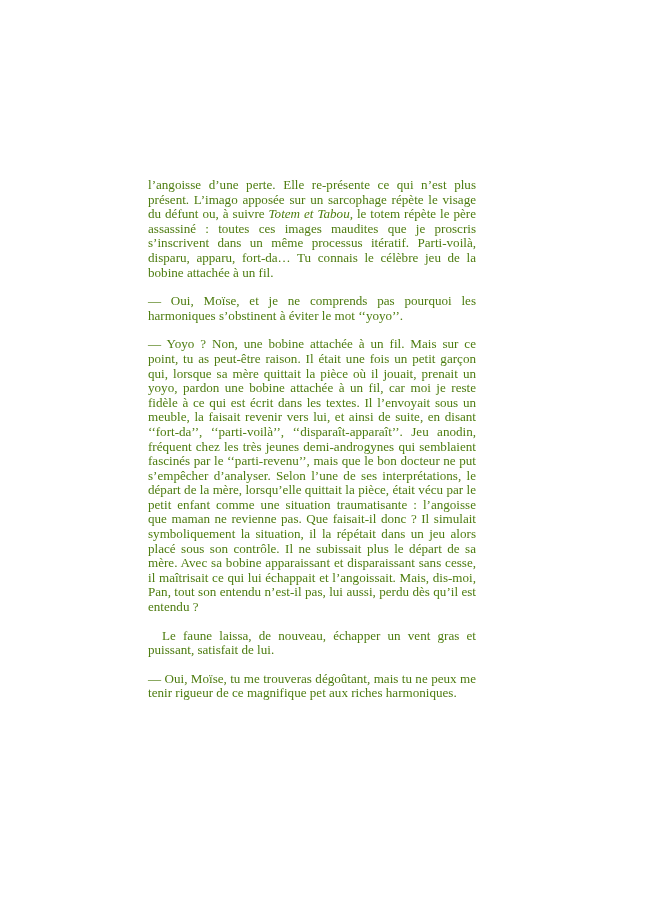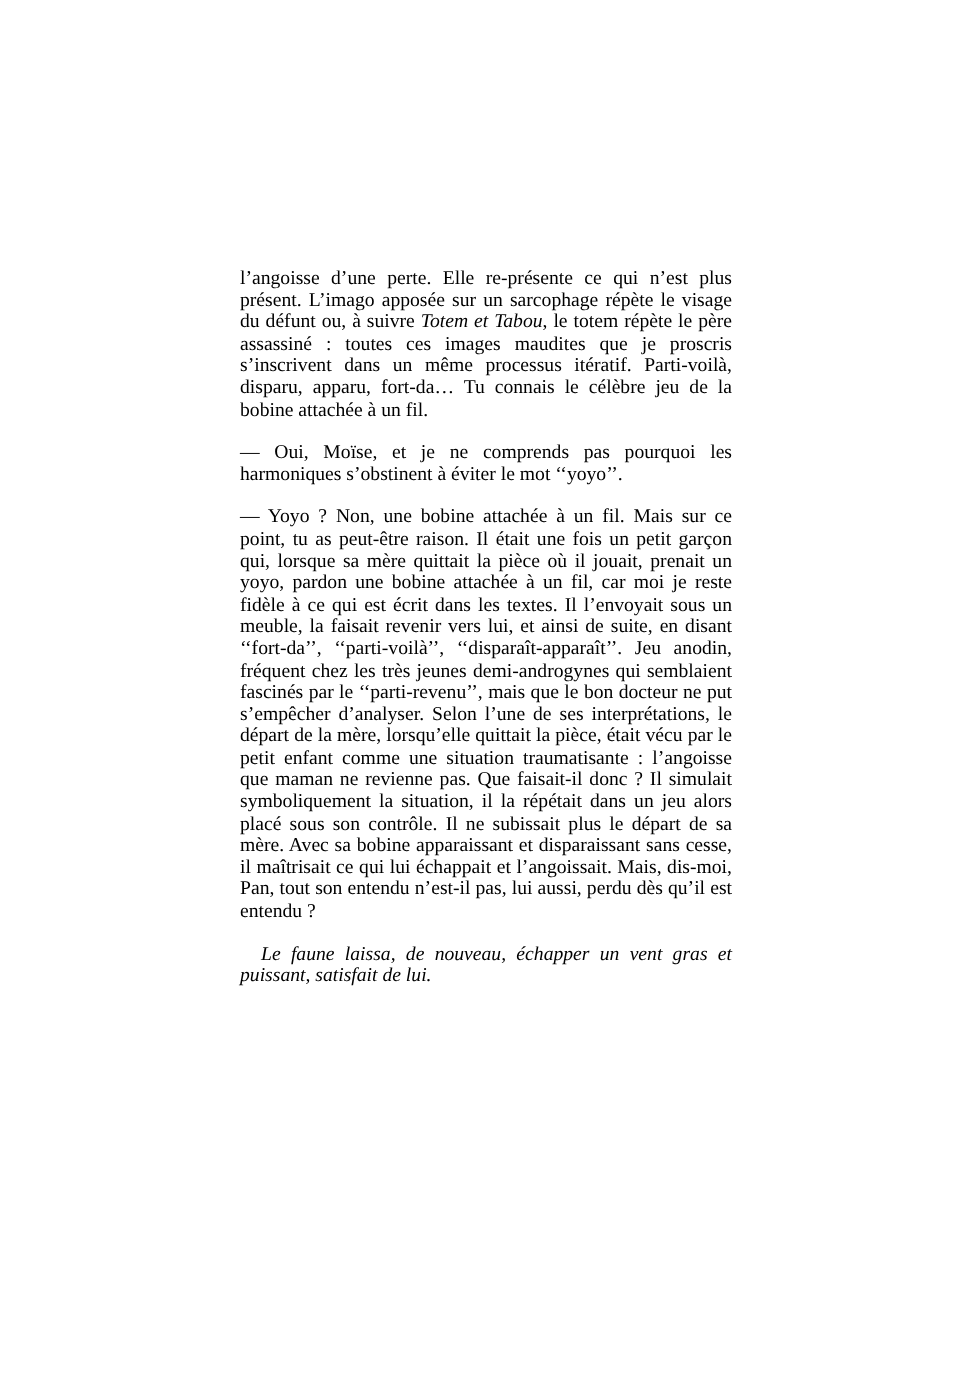--- a/index.html
+++ b/index.html
@@ -9,37 +9,36 @@
   }
   .page {
     position: relative;
     width: 650px;
     height: 920px;
     background: #ffffff;
     overflow: hidden;
   }
   .text-block {
     position: absolute;
-    left: 160px;
+    left: 148px;
     top: 178px;
     width: 328px;
     font-family: "Liberation Serif", "DejaVu Serif", serif;
     font-size: 13.1px;
     line-height: 14.6px;
-    color: #000000;
+    color: #4d7c0f;
     text-align: justify;
   }
   .text-block p {
     margin: 0 0 14px 0;
   }
   .text-block p.indent {
     text-indent: 14px;
   }
   .text-block p.italic {
-    font-style: italic;
   }
   .seg-italic {
     font-style: italic;
   }
   .page-number {
     position: absolute;
     left: 162px;
     top: 826px;
     width: 328px;
     text-align: center;
@@ -50,14 +49,15 @@
 </style>
 </head>
 <body>
 
 <div class="page">
   <div class="text-block">
       <p class=""><span>l’angoisse d’une perte. Elle re-présente ce qui n’est plus présent. L’imago apposée sur un sarcophage répète le visage du défunt ou, à suivre </span><span class="seg-italic">Totem et Tabou</span><span>, le totem répète le père assassiné : toutes ces images maudites que je proscris s’inscrivent dans un même processus itératif. Parti-voilà, disparu, apparu, fort-da… Tu connais le célèbre jeu de la bobine attachée à un fil.</span></p>
       <p class=""><span>— Oui, Moïse, et je ne comprends pas pourquoi les harmoniques s’obstinent à éviter le mot ‘‘yoyo’’.</span></p>
       <p class=""><span>— Yoyo ? Non, une bobine attachée à un fil. Mais sur ce point, tu as peut-être raison. Il était une fois un petit garçon qui, lorsque sa mère quittait la pièce où il jouait, prenait un yoyo, pardon une bobine attachée à un fil, car moi je reste fidèle à ce qui est écrit dans les textes. Il l’envoyait sous un meuble, la faisait revenir vers lui, et ainsi de suite, en disant ‘‘fort-da’’, ‘‘parti-voilà’’, ‘‘disparaît-apparaît’’. Jeu anodin, fréquent chez les très jeunes demi-androgynes qui semblaient fascinés par le ‘‘parti-revenu’’, mais que le bon docteur ne put s’empêcher d’analyser. Selon l’une de ses interprétations, le départ de la mère, lorsqu’elle quittait la pièce, était vécu par le petit enfant comme une situation traumatisante : l’angoisse que maman ne revienne pas. Que faisait-il donc ? Il simulait symboliquement la situation, il la répétait dans un jeu alors placé sous son contrôle. Il ne subissait plus le départ de sa mère. Avec sa bobine apparaissant et disparaissant sans cesse, il maîtrisait ce qui lui échappait et l’angoissait. Mais, dis-moi, Pan, tout son entendu n’est-il pas, lui aussi, perdu dès qu’il est entendu ?</span></p>
       <p class="indent italic"><span>Le faune laissa, de nouveau, échapper un vent gras et puissant, satisfait de lui.</span></p>
+      <p class=""><span>— Oui, Moïse, tu me trouveras dégoûtant, mais tu ne peux me tenir rigueur de ce magnifique pet aux riches harmoniques.</span></p>
     </div>
 </div>
 
 </body></html>

